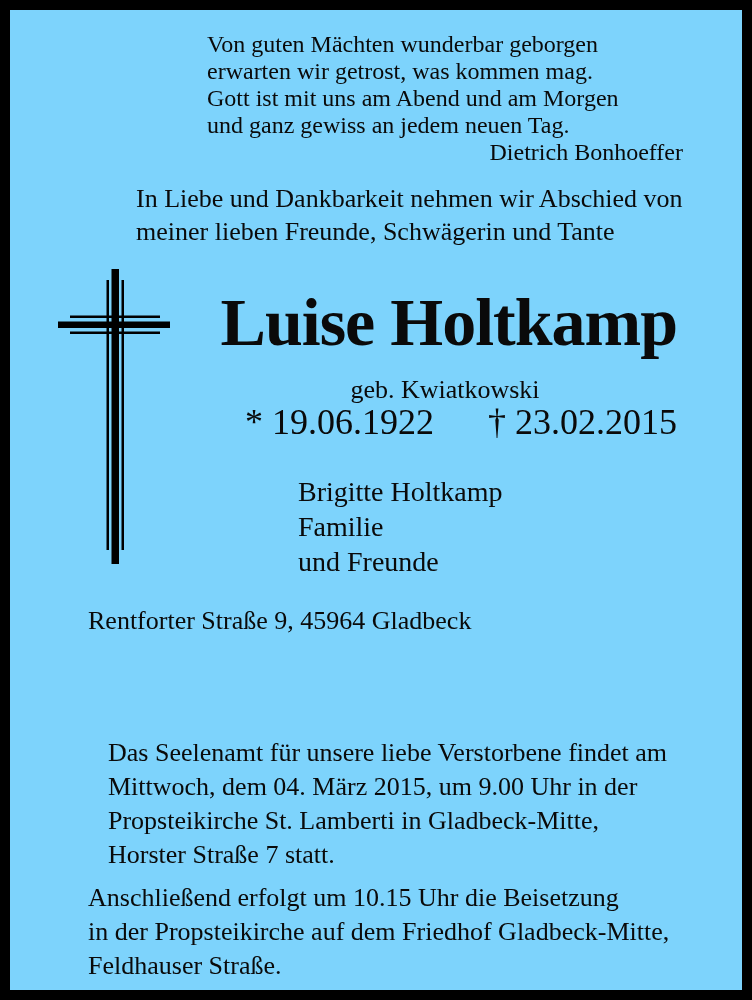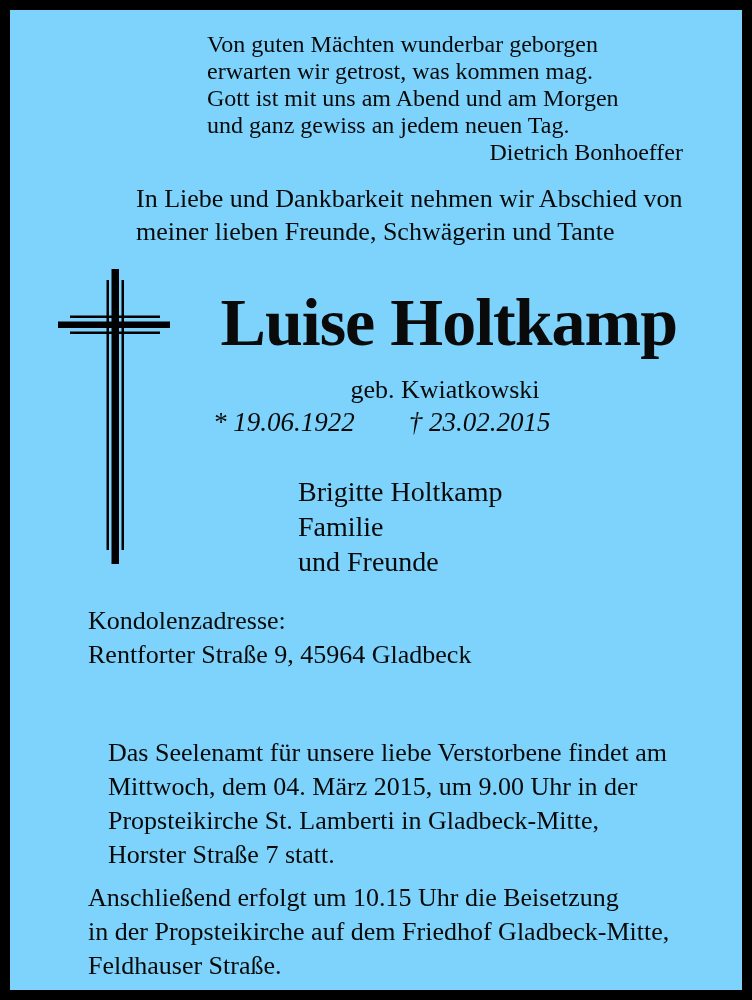--- a/index.html
+++ b/index.html
@@ -11,22 +11,22 @@
   .abs { position:absolute; white-space:nowrap; }
   .quote { left:197px; top:21px; width:476px; font-size:24px; line-height:27px; }
   .quote .attribution { text-align:right; }
   .intro { left:126px; top:172px; font-size:26px; line-height:33px; }
   .cross { left:44px; top:254px; }
   .deceased-name {
     left:203px; top:278px; width:464px; text-align:right;
     font-size:68px; line-height:68px; font-weight:bold; letter-spacing:-1px;
   }
   .maiden { left:203px; top:367px; width:464px; text-align:center; font-size:26px; line-height:26px; }
-  .dates { left:203px; top:399px; width:464px; font-size:27px; line-height:27px;
-           display:flex; justify-content:flex-start; gap:54px;font-style:italic; }
+  .dates { left:203px; top:399px; width:464px; font-size:36px; line-height:27px;
+           display:flex; justify-content:flex-end; gap:54px; }
   .mourners { left:288px; top:464px; font-size:28px; line-height:35px; }
   .bodyblock { left:78px; font-size:26px; line-height:34px; }
   .condolence { top:594px; }
   .service { top:726px;margin-left:20px; }
   .burial { top:871px; }
 </style>
 </head>
 <body>
 
 <div class="page">
@@ -62,21 +62,20 @@
     <span>† 23.02.2015</span>
   </div>
 
   <div class="abs mourners">
     <div>Brigitte Holtkamp</div>
     <div>Familie</div>
     <div>und Freunde</div>
   </div>
 
   <div class="abs bodyblock condolence">
-    <div>Kondolenzadresse:</div>
     <div>Rentforter Straße 9, 45964 Gladbeck</div>
   </div>
 
   <div class="abs bodyblock service">
     <div>Das Seelenamt für unsere liebe Verstorbene findet am</div>
     <div>Mittwoch, dem 04. März 2015, um 9.00 Uhr in der</div>
     <div>Propsteikirche St. Lamberti in Gladbeck-Mitte,</div>
     <div>Horster Straße 7 statt.</div>
   </div>
 

